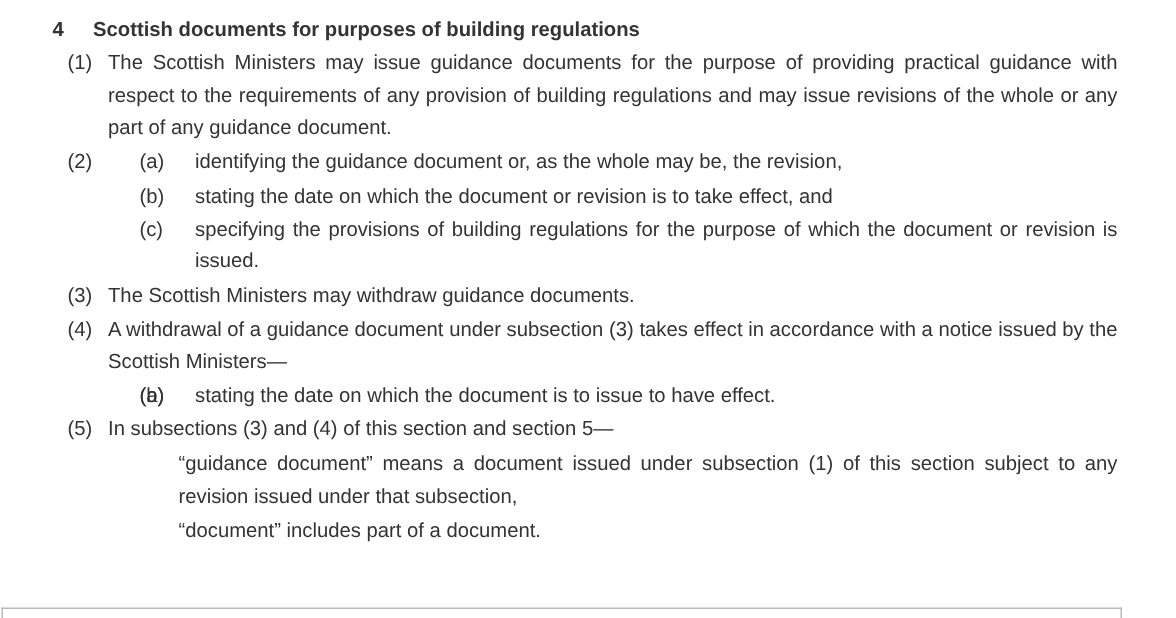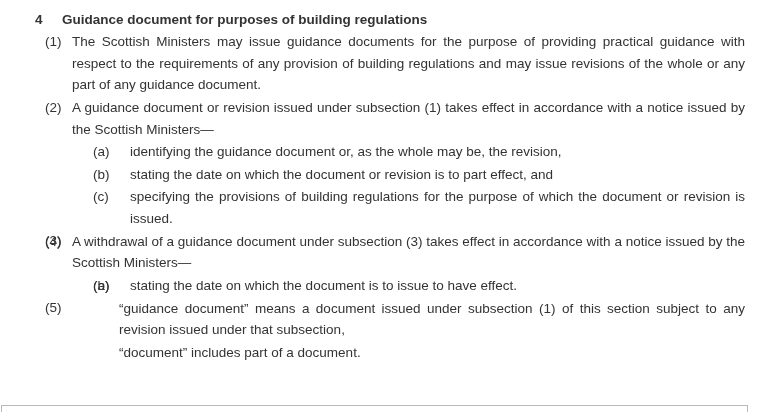--- a/index.html
+++ b/index.html
@@ -75,68 +75,69 @@
     background: transparent;
   }
 </style>
 </head>
 <body>
 
 <div class="doc">
 
   <div class="heading">
     <span class="h-num">4</span>
-    <span>Guidance document for purposes of building regulations</span>
+    <span>Scottish documents for purposes of building regulations</span>
   </div>
 
   <div class="sub">
     <span class="s-num">(1)</span>
     <span>The Scottish Ministers may issue guidance documents for the purpose of providing practical guidance with respect to the requirements of any provision of building regulations and may issue revisions of the whole or any part of any guidance document.</span>
   </div>
 
   <div class="sub">
     <span class="s-num">(2)</span>
-    <span>A guidance document or revision issued under subsection (1) takes effect in accordance with a notice issued by the Scottish Ministers—</span>
   </div>
 
   <div class="para">
     <span class="p-num">(a)</span>
     <span>identifying the guidance document or, as the whole may be, the revision,</span>
   </div>
 
   <div class="para">
     <span class="p-num">(b)</span>
-    <span>stating the date on which the document or revision is to part effect, and</span>
+    <span>stating the date on which the document or revision is to take effect, and</span>
   </div>
 
   <div class="para">
     <span class="p-num">(c)</span>
     <span>specifying the provisions of building regulations for the purpose of which the document or revision is issued.</span>
   </div>
 
   <div class="sub">
     <span class="s-num">(3)</span>
+    <span>The Scottish Ministers may withdraw guidance documents.</span>
   </div>
 
   <div class="sub">
     <span class="s-num">(4)</span>
     <span>A withdrawal of a guidance document under subsection (3) takes effect in accordance with a notice issued by the Scottish Ministers—</span>
   </div>
 
   <div class="para">
     <span class="p-num">(a)</span>
   </div>
 
   <div class="para">
     <span class="p-num">(b)</span>
     <span>stating the date on which the document is to issue to have effect.</span>
   </div>
 
   <div class="sub">
     <span class="s-num">(5)</span>
+    <span>In subsections (3) and (4) of this section and section 5—</span>
   </div>
 
   <div class="definition">“guidance document” means a document issued under subsection (1) of this section subject to any revision issued under that subsection,</div>
 
   <div class="definition">“document” includes part of a document.</div>
 
   <div class="frame"></div>
 
 </div>
 

